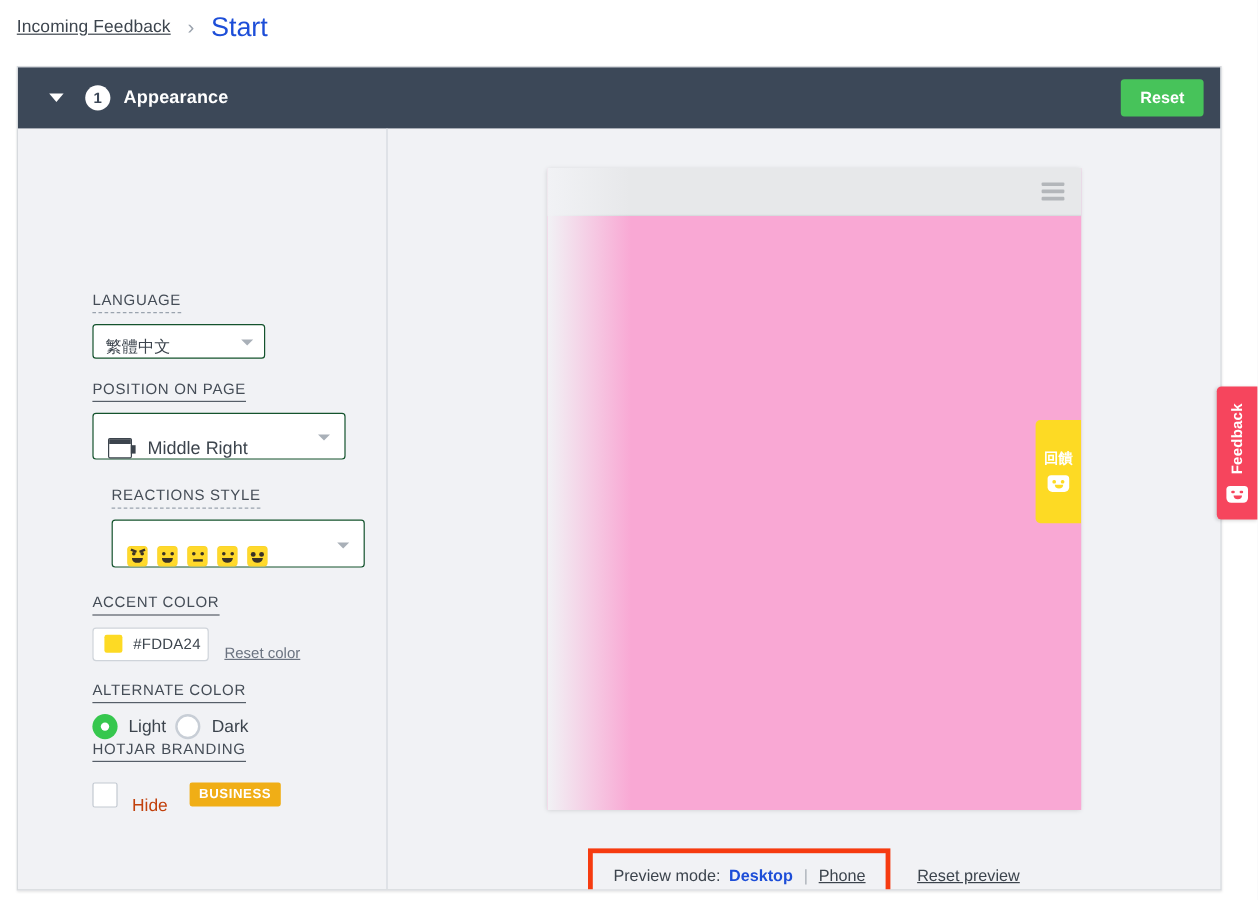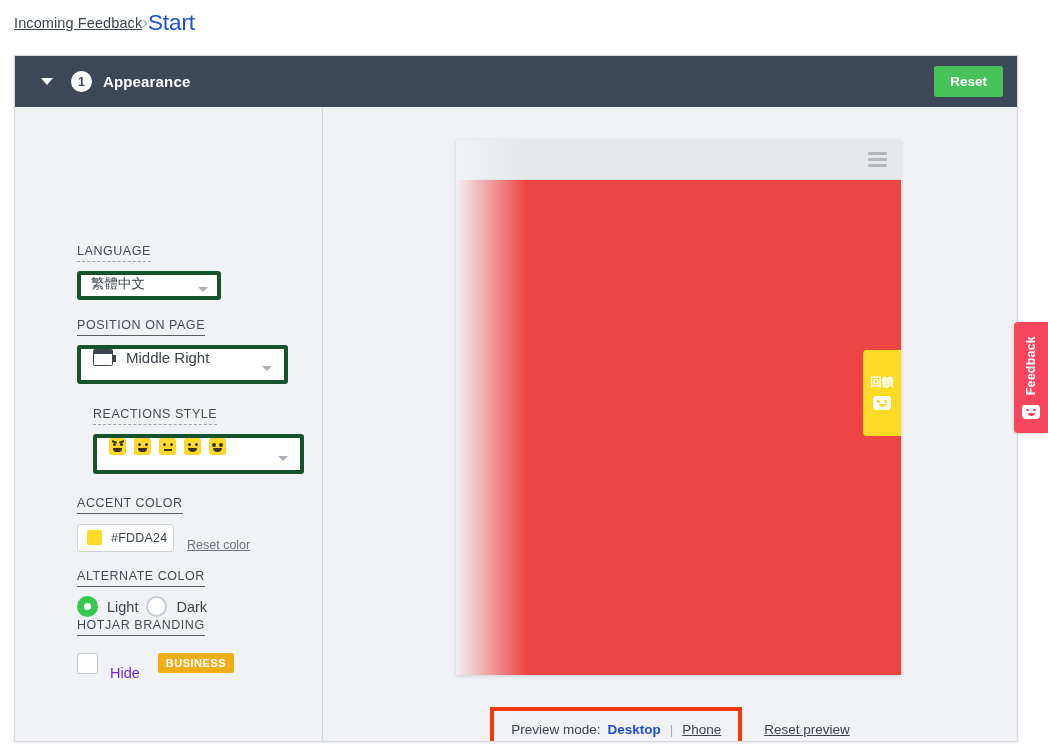--- a/index.html
+++ b/index.html
@@ -17,20 +17,21 @@
   }
 
   
   #breadcrumb {
     position: absolute;
     left: 14px;
     top: 0px;
     height: 46px;
     display: flex;
     align-items: center;
+    gap: 14px;
   }
   #breadcrumb .crumb-link {
     font-size: 14.5px;
     color: #3c444d;
     text-decoration: underline;
     cursor: pointer;
     letter-spacing: 0.1px;
   }
   #breadcrumb .crumb-sep {
     font-size: 17px;
@@ -137,25 +138,25 @@
     text-transform: uppercase;
     padding-bottom: 3px;
     display: inline-block;
     margin-bottom: 9px;
   }
   .field-label.dashed { border-bottom: 1px dashed #9aa3ae; }
   .field-label.solid  { border-bottom: 1px solid #565e68; }
 
   .select-box {
     background: #ffffff;
-    border: 4px solid #14532d;
+    border: 1px solid #14532d;
     border-radius: 3px;
     box-sizing: border-box;
     display: flex;
-    align-items: flex-start;
+    align-items: flex-end;
     cursor: pointer;
     position: relative;
   }
   .select-caret {
     width: 0; height: 0;
     border-left: 5px solid transparent;
     border-right: 5px solid transparent;
     border-top: 5px solid #a9b0b8;
     position: absolute;
   }
@@ -300,40 +301,40 @@
   #branding-row { display: flex; align-items: center; gap: 12px; }
   #hide-checkbox {
     width: 21px; height: 21px;
     background: #ffffff;
     border: 1.5px solid #c3c9d1;
     border-radius: 2px;
     box-sizing: border-box;
     flex: none;
     cursor: pointer;
   }
-  #hide-label { font-size: 14.5px; color: #6d28d9; margin-right: 6px; margin-top: 20px; }
+  #hide-label { font-size: 14.5px; color: #c2410c; margin-right: 6px; margin-top: 20px; }
   #business-badge {
     background: #f0ae16;
     color: #ffffff;
     font-size: 11px;
     font-weight: bold;
     letter-spacing: 0.5px;
     padding: 4px 8px;
     border-radius: 2px;
     cursor: pointer;
   }
 
   
   #preview-stage {
     position: absolute;
     left: 133px;
     top: 33px;
     width: 445px;
     height: 535px;
-    background: #ef4444;
+    background: #f9a8d4;
     box-shadow: 0 1px 4px rgba(0,0,0,0.15);
     overflow: hidden;
   }
   #preview-stage::after {
     content: "";
     position: absolute;
     left: 0; top: 0; bottom: 0;
     width: 70px;
     background: linear-gradient(to right, #f1f2f5 0%, rgba(241,242,245,0) 100%);
     pointer-events: none;

